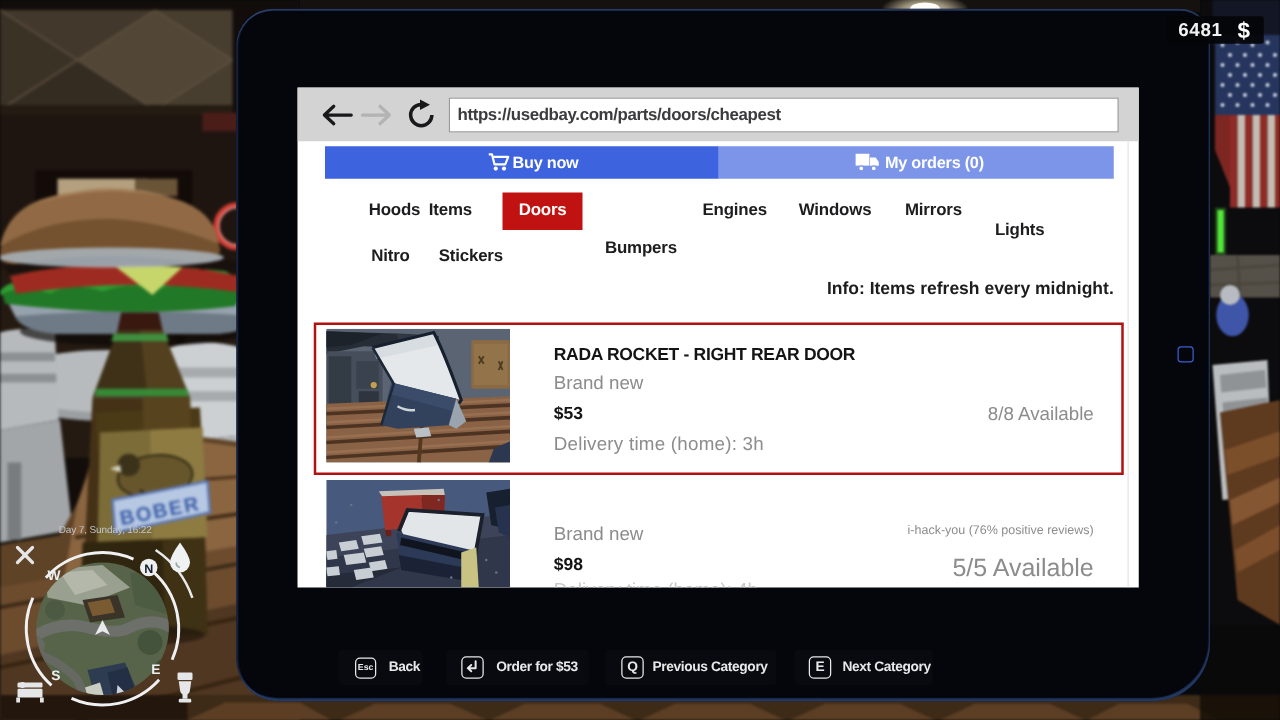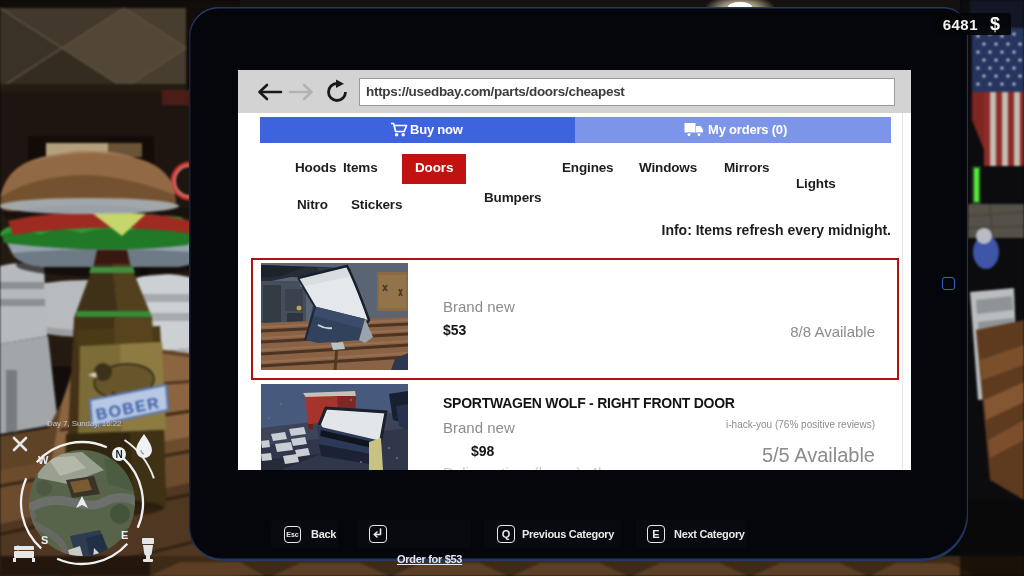--- a/index.html
+++ b/index.html
@@ -309,23 +309,25 @@
       <path d="M52,43 L104,56 L100,77 L57,80 L44,77 Z" fill="#32415c"></path>
       <path d="M52,43 L104,56 L102,66 L50,52 Z" fill="#3b4c6a"></path>
       <path d="M37,15 L86,3 Q94,18 108,57 L106,60" fill="none" stroke="#16202e" stroke-width="2.5"></path>
       <path d="M37,15 L54,44 L44,77" fill="none" stroke="#1d2836" stroke-width="2"></path>
       <path d="M57,62 q7,4 14,3" stroke="#cfd5d9" stroke-width="2" fill="none"></path>
 
       <path d="M104,56 L112,74 L104,80 L98,77 Z" fill="#9aa4ae"></path>
       <path d="M70,80 L82,79 L84,86 L72,87 Z" fill="#b9c0c6"></path>
     </svg>
 
+    <div class="abs" style="left:205px;top:205px;font-size:14px;font-weight:bold;color:#141414;letter-spacing:-0.25px;">RADA ROCKET - RIGHT REAR DOOR</div>
     <div class="abs" style="left:205px;top:228px;font-size:15px;color:#8c8c8c;">Brand new</div>
     <div class="abs" style="left:205px;top:252px;font-size:14px;font-weight:bold;color:#141414;">$53</div>
     <div class="abs" style="left:340px;top:253px;width:297px;text-align:right;font-size:15px;color:#8c8c8c;">8/8 Available</div>
+    <div class="abs" style="left:205px;top:277px;font-size:15px;color:#8c8c8c;letter-spacing:0.2px;">Delivery time (home): 3h</div>
 
     <svg class="abs" style="left:23px;top:314px" width="147" height="86" viewBox="0 0 147 86">
       <rect x="0" y="0" width="147" height="86" fill="#47597c"></rect>
 
       <path d="M0,44 L147,27 L147,86 L0,86 Z" fill="#3d4459"></path>
       <path d="M0,62 L147,44 L147,86 L0,86 Z" fill="#31374a"></path>
       <path d="M0,76 L60,70 L20,86 L0,86 Z" fill="#262b3a"></path>
 
       <path d="M42,9 L94,7 L95,13 L46,15 Z" fill="#c6c1b9"></path>
       <path d="M44,13 L76,12 L78,38 L47,40 Z" fill="#a5352c"></path>
@@ -357,38 +359,37 @@
       <g fill="#6b7287">
         <circle cx="100" cy="78" r="1"></circle>
           <circle cx="128" cy="64" r="1"></circle>
           <circle cx="136" cy="74" r="1"></circle>
         <circle cx="90" cy="16" r="1"></circle>
           <circle cx="20" cy="20" r="1"></circle>
           <circle cx="8" cy="34" r="1"></circle>
       </g>
     </svg>
 
-    <div class="abs" style="left:205px;top:325px;font-size:14px;font-weight:bold;color:#141414;letter-spacing:-0.25px;">SPORTWAGEN WOLF - RIGHT FRONT DOOR</div>
     <div class="abs" style="left:205px;top:349px;font-size:15px;color:#8c8c8c;">Brand new</div>
     <div class="abs" style="left:340px;top:349px;width:297px;text-align:right;font-size:10px;color:#8c8c8c;">i-hack-you (76% positive reviews)</div>
-    <div class="abs" style="left:205px;top:373px;font-size:14px;font-weight:bold;color:#141414;margin-left:28px;">$98</div>
+    <div class="abs" style="left:205px;top:373px;font-size:14px;font-weight:bold;color:#141414;">$98</div>
     <div class="abs" style="left:340px;top:374px;width:297px;text-align:right;font-size:20px;color:#8c8c8c;">5/5 Available</div>
     <div class="abs" style="left:205px;top:394px;font-size:15px;color:#c9c9c9;">Delivery time (home): 4h</div>
   </div>
 
   <div class="abs" style="left:271px;top:520px;width:67px;height:28px;background:rgba(10,12,16,0.85);border-radius:3px;"></div>
   <div class="abs" style="left:284px;top:526px;width:15px;height:15px;border:1.7px solid #e9e9e9;border-radius:4px;color:#e9e9e9;font-size:7px;font-weight:bold;text-align:center;line-height:15px;">Esc</div>
   <div class="abs" style="left:311px;top:520px;height:28px;line-height:29px;font-size:11px;font-weight:bold;color:#e9e9e9;letter-spacing:-0.3px;">Back</div>
 
   <div class="abs" style="left:357px;top:520px;width:114px;height:28px;background:rgba(10,12,16,0.85);border-radius:3px;"></div>
   <div class="abs" style="left:369px;top:525px;width:16px;height:16px;border:1.7px solid #e9e9e9;border-radius:4px;"></div>
   <svg class="abs" style="left:372px;top:528px" width="11" height="11" viewBox="0 0 11 11">
     <path d="M8.5,1 L8.5,6.5 L3,6.5 M5,4 L2.2,6.5 L5,9" fill="none" stroke="#e9e9e9" stroke-width="1.6" stroke-linecap="round" stroke-linejoin="round"></path>
   </svg>
-  <div class="abs" style="left:397px;top:545px;height:28px;line-height:29px;font-size:11px;font-weight:bold;color:#e9e9e9;letter-spacing:-0.3px;text-decoration:underline;">Order for $53</div>
+  <div class="abs" style="left:397px;top:520px;height:28px;line-height:29px;font-size:11px;font-weight:bold;color:#e9e9e9;letter-spacing:-0.3px;">Order for $53</div>
 
   <div class="abs" style="left:484px;top:520px;width:137px;height:28px;background:rgba(10,12,16,0.85);border-radius:3px;"></div>
   <div class="abs" style="left:497px;top:525px;width:16px;height:16px;border:1.7px solid #e9e9e9;border-radius:4px;color:#e9e9e9;font-size:11px;font-weight:bold;text-align:center;line-height:16px;">Q</div>
   <div class="abs" style="left:522px;top:520px;height:28px;line-height:29px;font-size:11px;font-weight:bold;color:#e9e9e9;letter-spacing:-0.3px;">Previous Category</div>
 
   <div class="abs" style="left:636px;top:520px;width:110px;height:28px;background:rgba(10,12,16,0.85);border-radius:3px;"></div>
   <div class="abs" style="left:647px;top:525px;width:16px;height:16px;border:1.7px solid #e9e9e9;border-radius:4px;color:#e9e9e9;font-size:11px;font-weight:bold;text-align:center;line-height:16px;">E</div>
   <div class="abs" style="left:674px;top:520px;height:28px;line-height:29px;font-size:11px;font-weight:bold;color:#e9e9e9;letter-spacing:-0.3px;">Next Category</div>
 
   <div class="abs" style="left:933px;top:13px;width:78px;height:22px;background:rgba(4,5,8,0.92);border-radius:2px;"></div>

